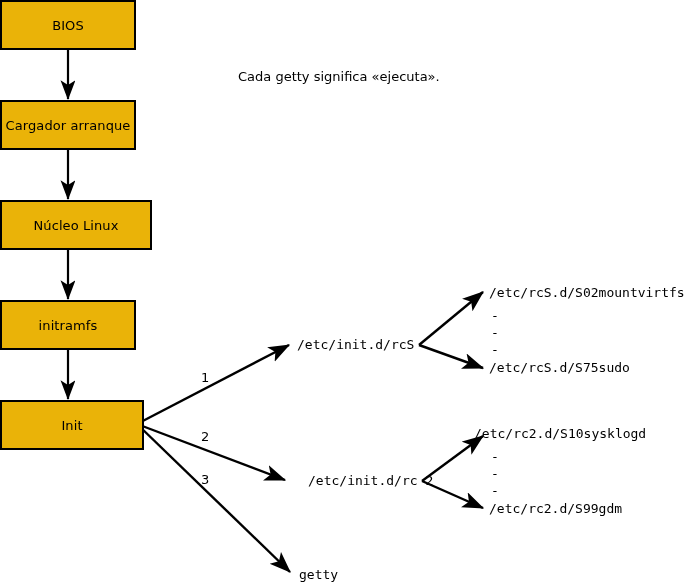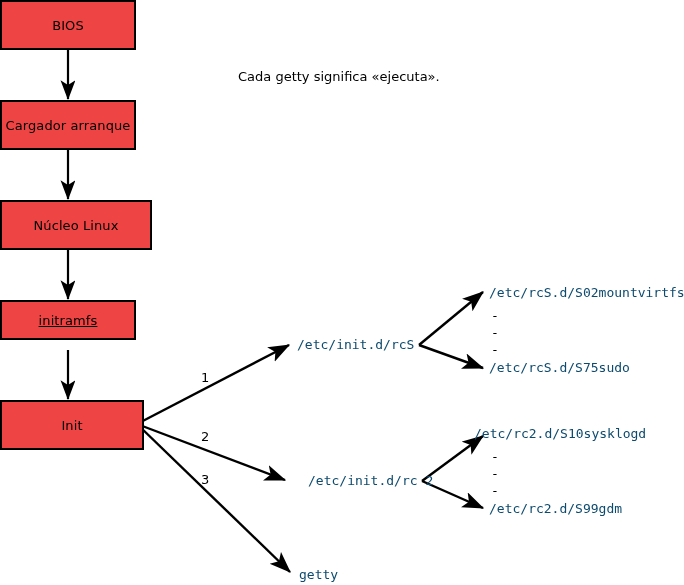--- a/index.html
+++ b/index.html
@@ -21,34 +21,34 @@
     left: 0;
     top: 0;
     width: 684px;
     height: 585px;
     pointer-events: none;
   }
   .boot-box {
     position: absolute;
     box-sizing: border-box;
     border: 2px solid #000000;
-    background: #ef4444;
+    background: #eab308;
     display: flex;
     align-items: center;
     justify-content: center;
     font-family: "DejaVu Sans", sans-serif;
     font-size: 13px;
     color: #000000;
     letter-spacing: 0.1px;
   }
   .path-label {
     position: absolute;
     font-family: "DejaVu Sans Mono", monospace;
     font-size: 13px;
-    color: #0c4a6e;
+    color: #000000;
     white-space: pre;
     line-height: 1;
   }
   .branch-num {
     position: absolute;
     font-family: "DejaVu Sans", sans-serif;
     font-size: 13px;
     color: #000000;
     line-height: 1;
   }
@@ -110,21 +110,21 @@
   </div>
 
   <div class="boot-box" style="left:0px; top:100px; width:136px; height:50px;">
     <span>Cargador arranque</span>
   </div>
 
   <div class="boot-box" style="left:0px; top:200px; width:152px; height:50px;">
     <span>Núcleo Linux</span>
   </div>
 
-  <div class="boot-box" style="left:0px; top:300px; width:136px; height:40px;text-decoration:underline;">
+  <div class="boot-box" style="left:0px; top:300px; width:136px; height:50px;">
     <span>initramfs</span>
   </div>
 
   <div class="boot-box" style="left:0px; top:400px; width:144px; height:50px;">
     <span>Init</span>
   </div>
 
   <div class="caption" style="left:238px; top:70px;">Cada getty significa «ejecuta».</div>
 
   <div class="branch-num" style="left:201px; top:371px;">1</div>

